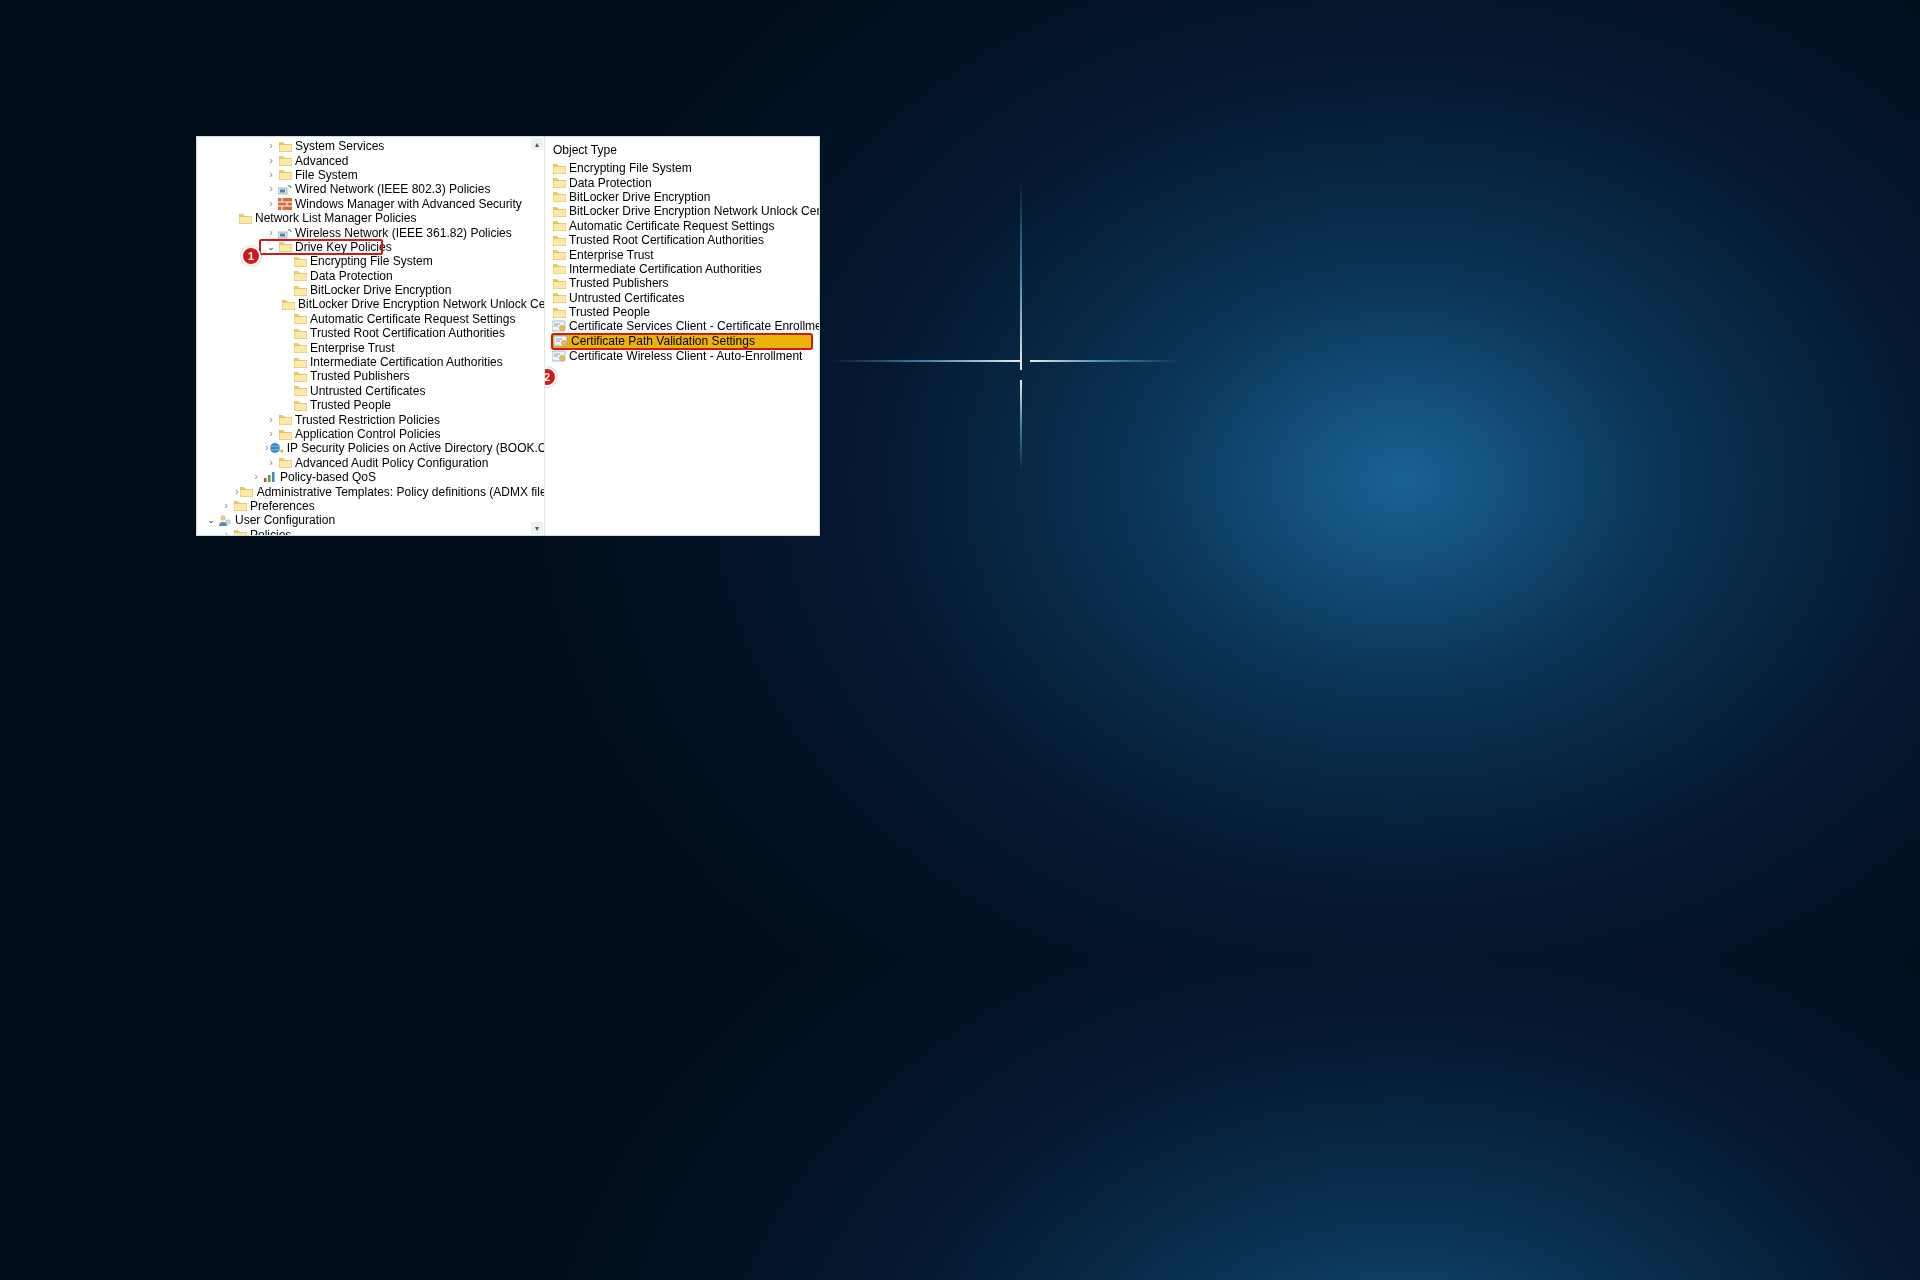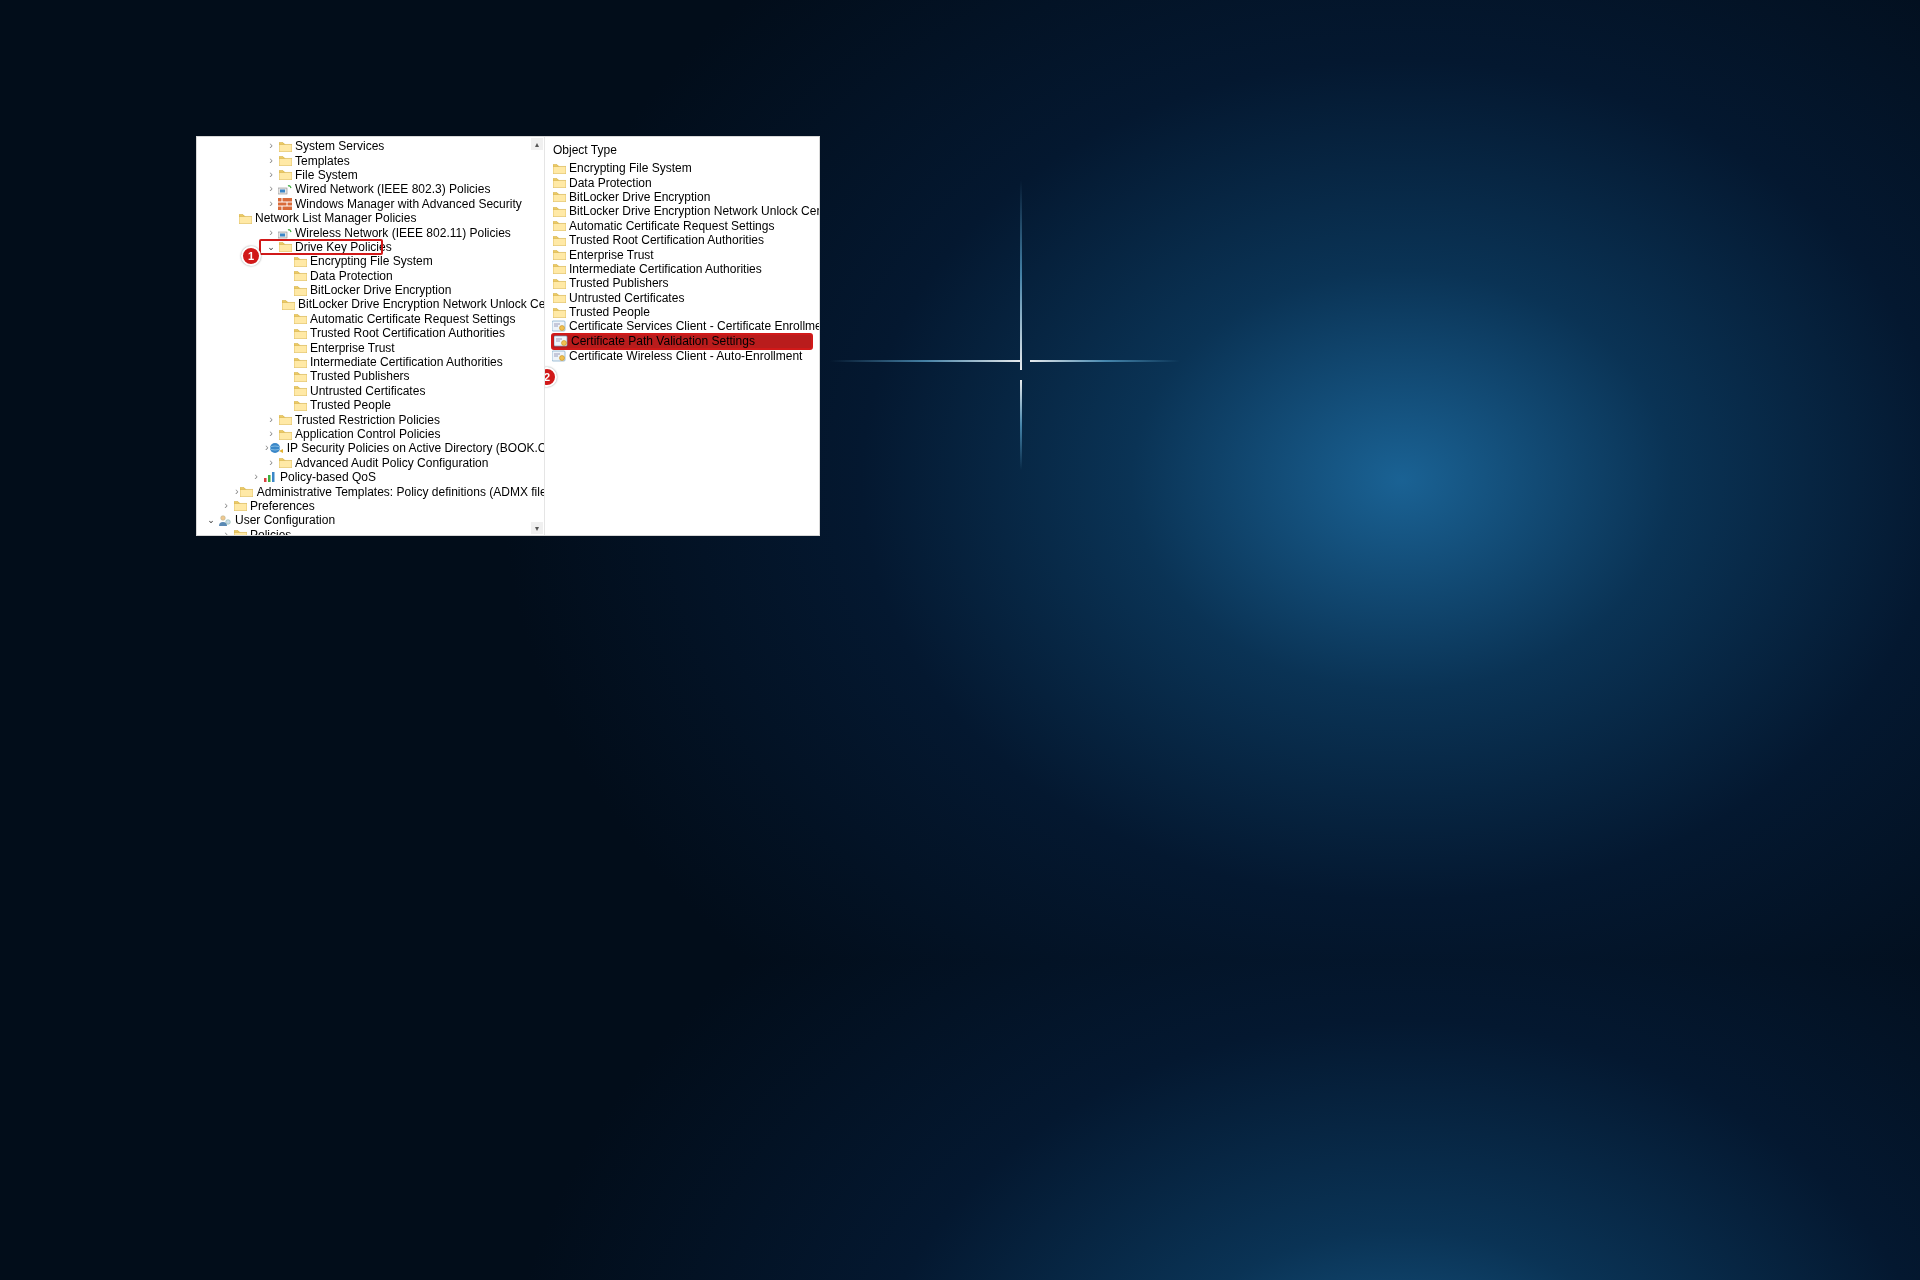--- a/index.html
+++ b/index.html
@@ -85,21 +85,21 @@
     color:#fff; font-weight:bold; font-size:11px;
     display:flex; align-items:center; justify-content:center;
     box-shadow: 0 0 2px rgba(0,0,0,.4);
     z-index:10;
   }
   .header-label{ font-weight:400; color:#000; padding:2px 2px 4px 2px; }
   .list-item {
     display:flex; align-items:center; height:14.4px; white-space:nowrap;
     padding-left:1px; cursor:default;
   }
-  .list-item.selected { background:#b91c1c; }
+  .list-item.selected { background:#eab308; }
   .pkp-box {
     position:absolute;
     border:2px solid #d11919; border-radius:2px;
     pointer-events:none;
   }
 </style>
 </head>
 <body>
 
 <div class="win-logo">
@@ -126,21 +126,21 @@
           <span class="label">System Services</span>
         </li>
         <li class="node" style="padding-left: 68px;">
           <span class="twisty" style="transform: translateY(-1px); font-size: 11px;">›</span>
           <span class="icon">
             <svg class="folder-svg" viewBox="0 0 16 13">
               <path d="M0 2 L5 2 L7 4 L16 4 L16 13 L0 13 Z" fill="#ffe9a6" stroke="#d6b24a" stroke-width="0.8"></path>
               <path d="M0 2 L5 2 L7 4 L0 4 Z" fill="#f5d470" stroke="#d6b24a" stroke-width="0.8"></path>
             </svg>
           </span>
-          <span class="label">Templates</span>
+          <span class="label">Advanced</span>
         </li>
         <li class="node" style="padding-left: 68px;">
           <span class="twisty" style="transform: translateY(-1px); font-size: 11px;">›</span>
           <span class="icon">
             <svg class="folder-svg" viewBox="0 0 16 13">
               <path d="M0 2 L5 2 L7 4 L16 4 L16 13 L0 13 Z" fill="#ffe9a6" stroke="#d6b24a" stroke-width="0.8"></path>
               <path d="M0 2 L5 2 L7 4 L0 4 Z" fill="#f5d470" stroke="#d6b24a" stroke-width="0.8"></path>
             </svg>
           </span>
           <span class="label">File System</span>
@@ -182,21 +182,21 @@
         </li>
         <li class="node" style="padding-left: 68px;">
           <span class="twisty" style="transform: translateY(-1px); font-size: 11px;">›</span>
           <span class="icon">
             <svg width="14" height="12" viewBox="0 0 14 12">
               <rect x="0" y="5" width="9" height="6" fill="#e6e6e6" stroke="#888" stroke-width="0.6"></rect>
               <rect x="2" y="6.5" width="5" height="3" fill="#3a87c8"></rect>
               <path d="M10 3 Q12 2 13 5" stroke="#3cae3c" stroke-width="1.3" fill="none"></path>
             </svg>
           </span>
-          <span class="label">Wireless Network (IEEE 802.11) Policies</span>
+          <span class="label">Wireless Network (IEEE 361.82) Policies</span>
         </li>
         <li class="node" style="padding-left: 68px;">
           <span class="twisty open">⌄</span>
           <span class="icon">
             <svg class="folder-svg" viewBox="0 0 16 13">
               <path d="M0 2 L5 2 L7 4 L16 4 L16 13 L0 13 Z" fill="#ffe9a6" stroke="#d6b24a" stroke-width="0.8"></path>
               <path d="M0 2 L5 2 L7 4 L0 4 Z" fill="#f5d470" stroke="#d6b24a" stroke-width="0.8"></path>
             </svg>
           </span>
           <span class="label">Drive Key Policies</span>

